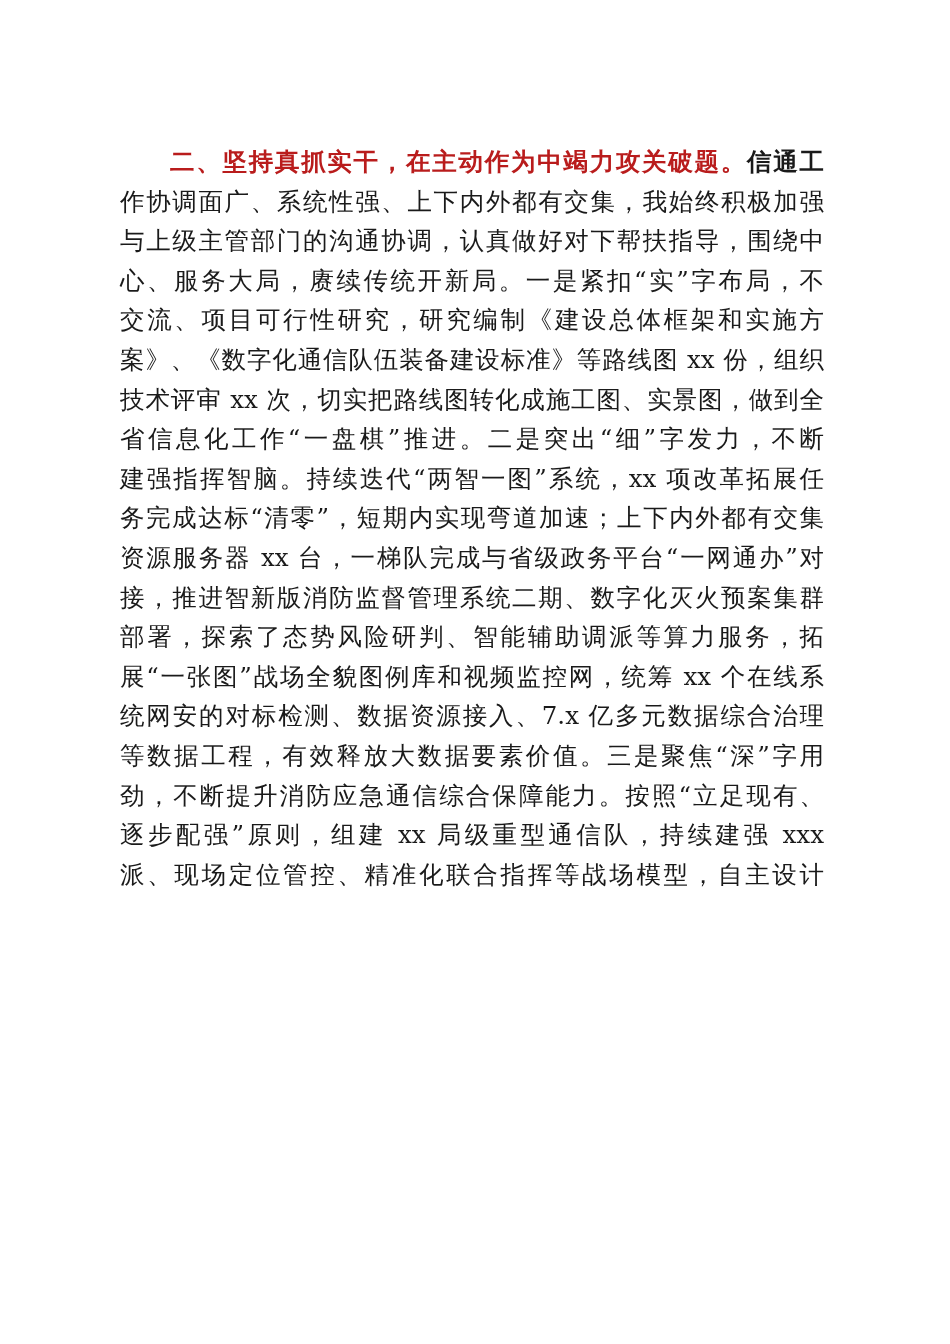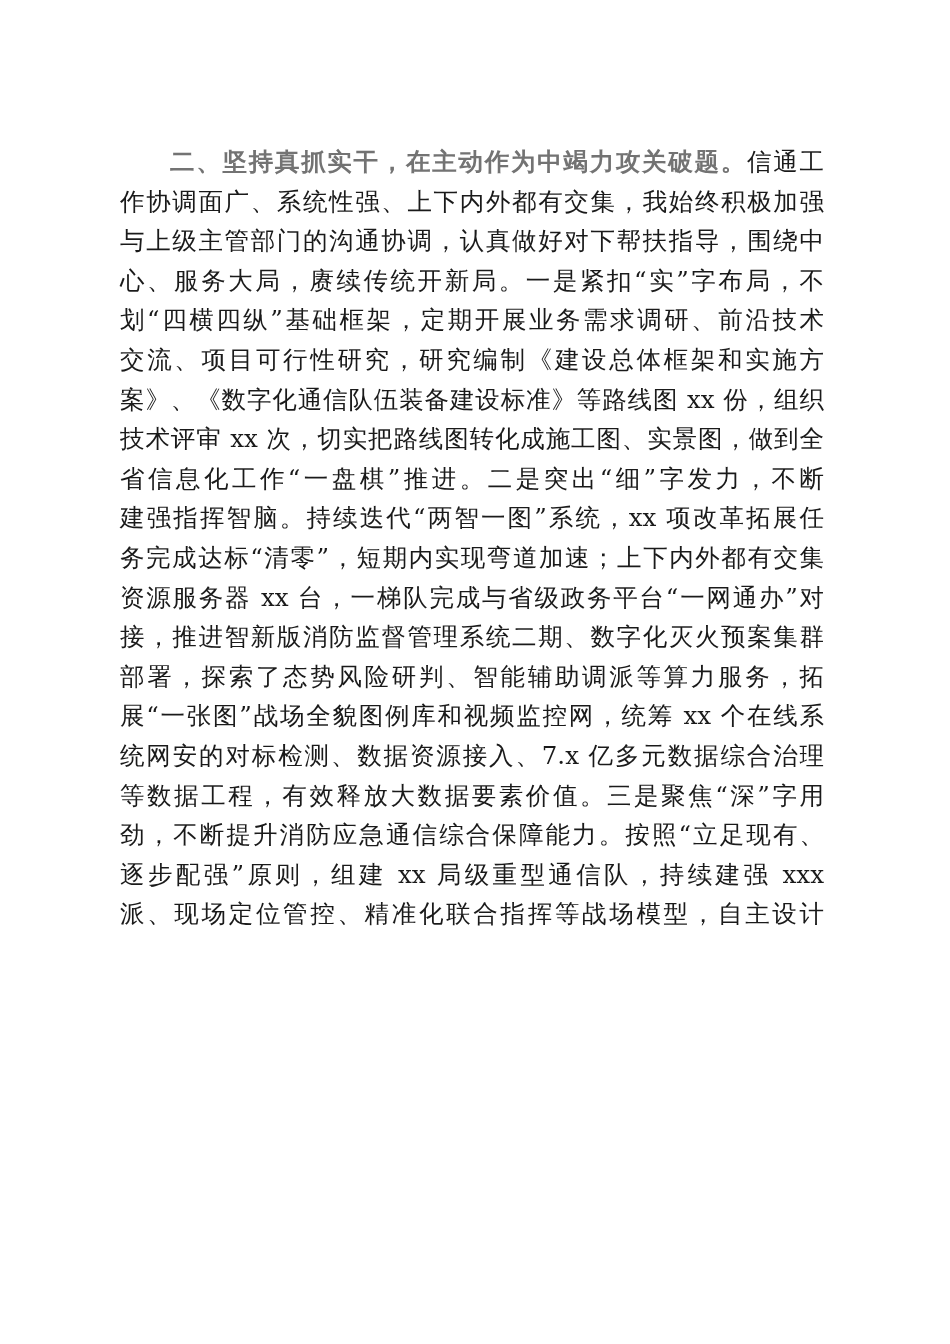--- a/index.html
+++ b/index.html
@@ -40,38 +40,37 @@
   }
   .line.first {
     padding-left: 50px;
   }
   .line.last-line {
     text-align-last: justify;
   }
   .heading {
     font-family: Liberation Sans, sans-serif;
     font-weight: bold;
-    color: #737373;
+    color: #b91c1c;
   }
   .body-text {
     font-family: "DejaVu Serif", "Liberation Serif", serif;
-    font-weight: normal;
+    font-weight: bold;
     margin-top: 44px;
   }
 </style>
 </head>
 <body>
 
 <div class="page">
   <div class="content">
     <div class="line first"><span class="heading">二、坚持真抓实干，在主动作为中竭力攻关破题。</span><span class="body-text">信通工</span></div>
     <div class="line">作协调面广、系统性强、上下内外都有交集，我始终积极加强</div>
     <div class="line">与上级主管部门的沟通协调，认真做好对下帮扶指导，围绕中</div>
     <div class="line">心、服务大局，赓续传统开新局。一是紧扣“实”字布局，不</div>
-    <div class="line">划“四横四纵”基础框架，定期开展业务需求调研、前沿技术</div>
     <div class="line">交流、项目可行性研究，研究编制《建设总体框架和实施方</div>
     <div class="line">案》、《数字化通信队伍装备建设标准》等路线图 xx 份，组织</div>
     <div class="line">技术评审 xx 次，切实把路线图转化成施工图、实景图，做到全</div>
     <div class="line">省信息化工作“一盘棋”推进。二是突出“细”字发力，不断</div>
     <div class="line">建强指挥智脑。持续迭代“两智一图”系统，xx 项改革拓展任</div>
     <div class="line">务完成达标“清零”，短期内实现弯道加速；上下内外都有交集</div>
     <div class="line">资源服务器 xx 台，一梯队完成与省级政务平台“一网通办”对</div>
     <div class="line">接，推进智新版消防监督管理系统二期、数字化灭火预案集群</div>
     <div class="line">部署，探索了态势风险研判、智能辅助调派等算力服务，拓</div>
     <div class="line">展“一张图”战场全貌图例库和视频监控网，统筹 xx 个在线系</div>

